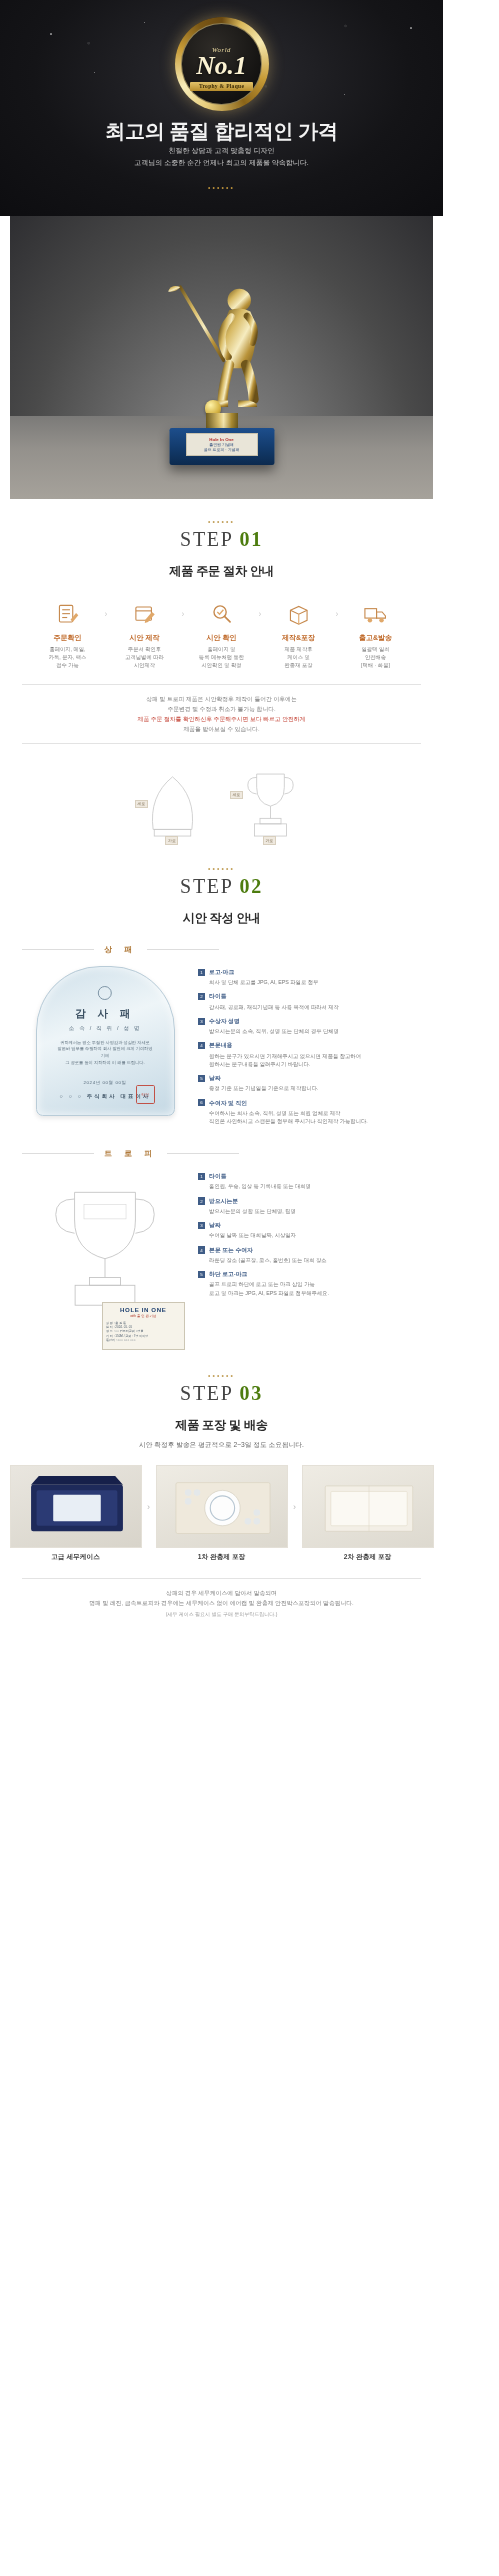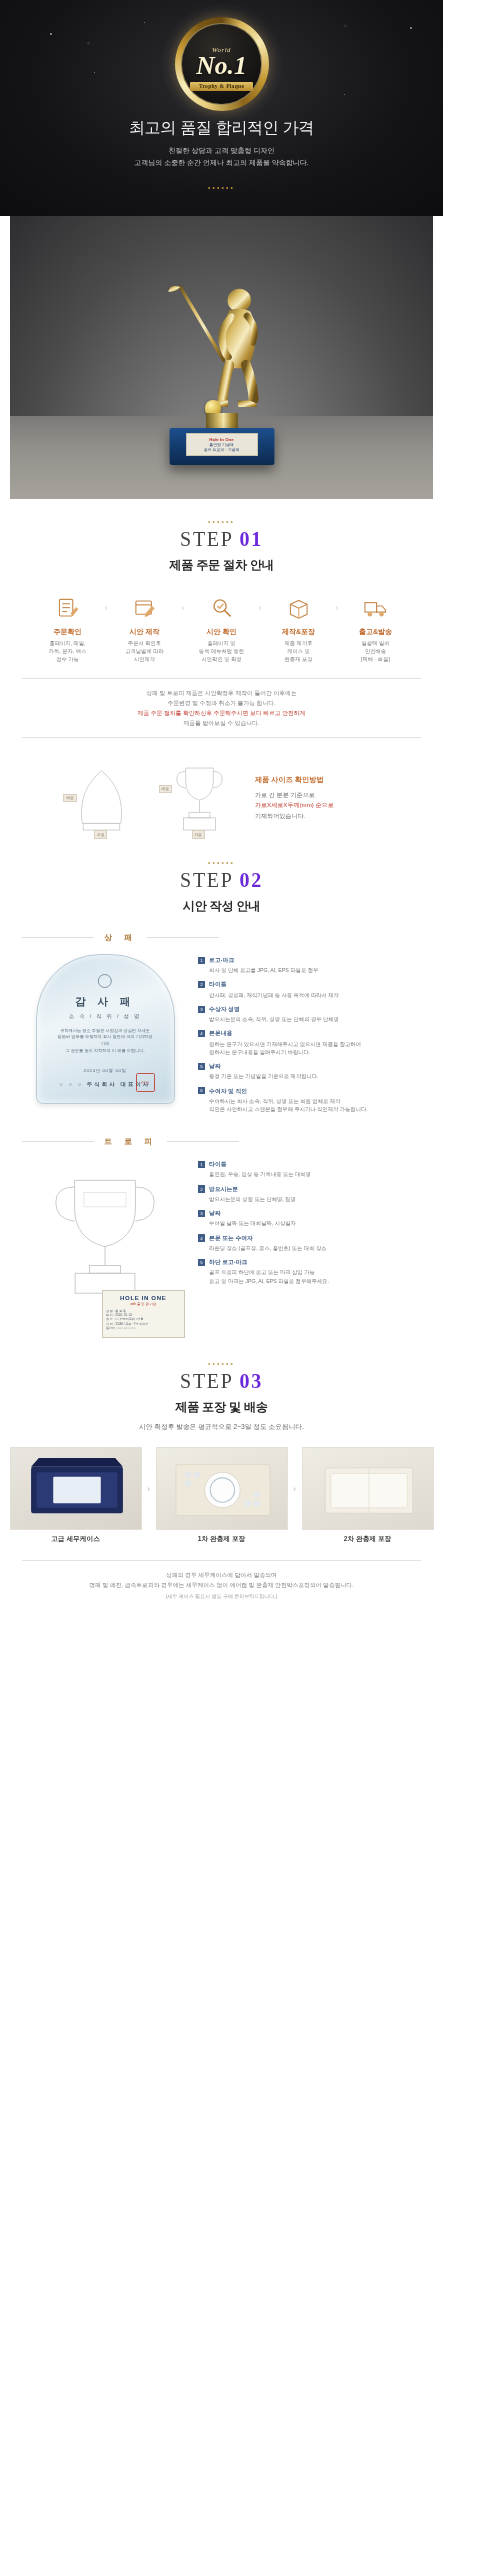--- a/index.html
+++ b/index.html
@@ -54,21 +54,21 @@
   }
   .badge-ribbon {
     margin-top: 3.3px;
     background: linear-gradient(180deg, #e2c26a, #b68c2c);
     color: #3a2a06; font-size: 5.5px; font-weight: bold;
     padding: 1.7px 9px; border-radius: 1.1px; letter-spacing: 0.3px;
     font-family: "Liberation Serif", serif;
   }
   .hero-title {
     position: absolute; top: 118px; left: 0; right: 0; text-align: center;
-    font-size: 16px; font-weight: normal; color: #f3f3f3;
+    font-size: 20px; font-weight: bold; color: #f3f3f3;
     letter-spacing: -0.3px;
   }
   .hero-sub {
     position: absolute; top: 145px; left: 0; right: 0; text-align: center;
     font-size: 7px; line-height: 11.6px; color: #cfcfcf; font-weight: 300;
   }
   .hero-dots {
     position: absolute; top: 184px; left: 0; right: 0; text-align: center;
     color: #b98f3a; letter-spacing: 2.2px; font-size: 6.7px;
   }
@@ -113,24 +113,24 @@
     box-shadow: 0 1.1px 3.3px rgba(0,0,0,.4);
   }
 
   
   .section { padding: 0 22px; }
   .dots-sep { text-align: center; color: #c3a15c; letter-spacing: 2.2px; font-size: 6.7px; margin: 19px 0 3.3px; }
   .step-num {
     text-align: center; font-family: "Liberation Serif", serif;
     font-size: 20px; color: #444; letter-spacing: 1.7px; font-weight: 300;
   }
-  .step-num b { font-weight: bold; color: #6d28d9; margin-top: 44px; }
+  .step-num b { font-weight: bold; color: #4d7c0f; margin-top: 44px; }
   .step-title {
     text-align: center; font-size: 12.2px; font-weight: bold; color: #2b2b2b;
-    margin-top: 6px; letter-spacing: -0.3px;
+    margin-top: 12px; letter-spacing: -0.3px;
   }
   .step-desc { text-align: center; font-size: 6.7px; color: #666; margin-top: 6.7px; }
 
   
   .process { display: flex; align-items: flex-start; justify-content: center; margin: 19px 0 0; }
   .proc-item { width: 67px; text-align: center; }
   .proc-ico { height: 29px; display: flex; align-items: center; justify-content: center; }
   .proc-ico svg { display: block; }
   .proc-label { font-size: 7px; font-weight: bold; color: #c06a2a; margin-top: 4.4px; }
   .proc-sub { font-size: 5.3px; color: #7d7d7d; line-height: 7.8px; margin-top: 3.3px; }
@@ -397,26 +397,20 @@
         <svg width="83" height="83" viewBox="0 0 150 150">
             <path d="M50 20 h50 v24 q0 28 -25 34 q-25 -6 -25 -34 z" fill="none" stroke="#c9c9c9" stroke-width="1.5"></path>
             <path d="M50 26 q-16 0 -16 14 q0 14 16 16" fill="none" stroke="#c9c9c9" stroke-width="1.5"></path>
             <path d="M100 26 q16 0 16 14 q0 14 -16 16" fill="none" stroke="#c9c9c9" stroke-width="1.5"></path>
             <line x1="75" y1="78" x2="75" y2="100" stroke="#c9c9c9" stroke-width="1.5"></line>
             <rect x="56" y="100" width="38" height="10" fill="none" stroke="#c9c9c9" stroke-width="1.5"></rect>
             <rect x="46" y="110" width="58" height="22" fill="none" stroke="#c9c9c9" stroke-width="1.5"></rect>
           </svg>
         <div class="dim-tag" style="left:1.1px;top:28px;">세로</div>
         <div class="dim-tag" style="left:34px;bottom:1.1px;">가로</div>
-      </div>
-      <div class="size-text">
-        <div class="t">제품 사이즈 확인방법</div>
-        <div>가로 간 분분 기준으로</div>
-        <div class="em">가로X세로X두께(mm) 순으로</div>
-        <div>기재되어있습니다.</div>
       </div>
     </div>
   </div>
 
   <div class="section">
     <div class="dots-sep">••••••</div>
     <div class="step-num">
       <span>STEP</span>
       <b>02</b>
     </div>

